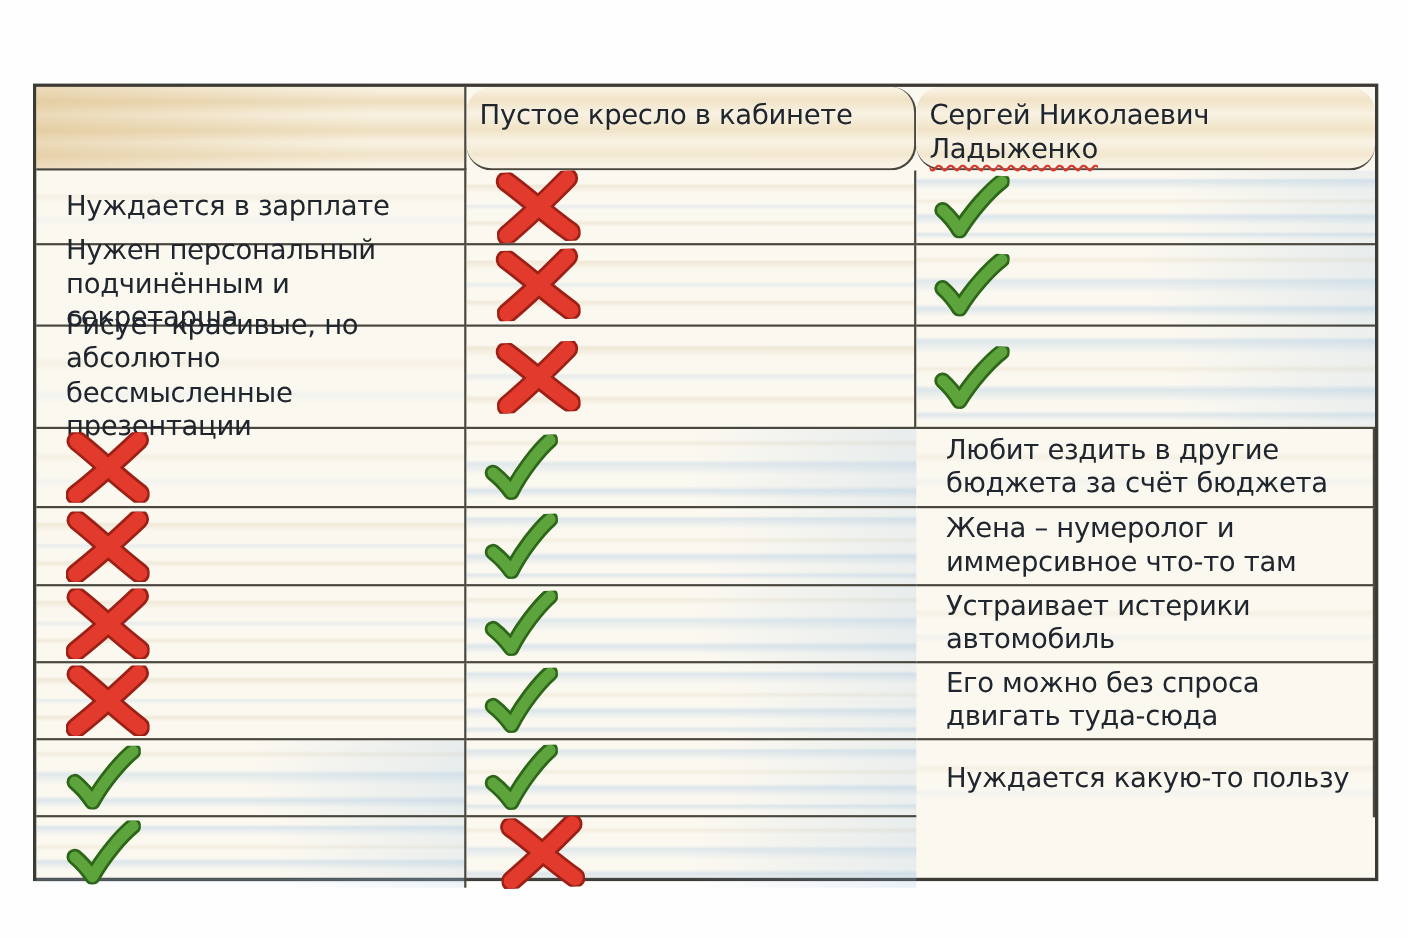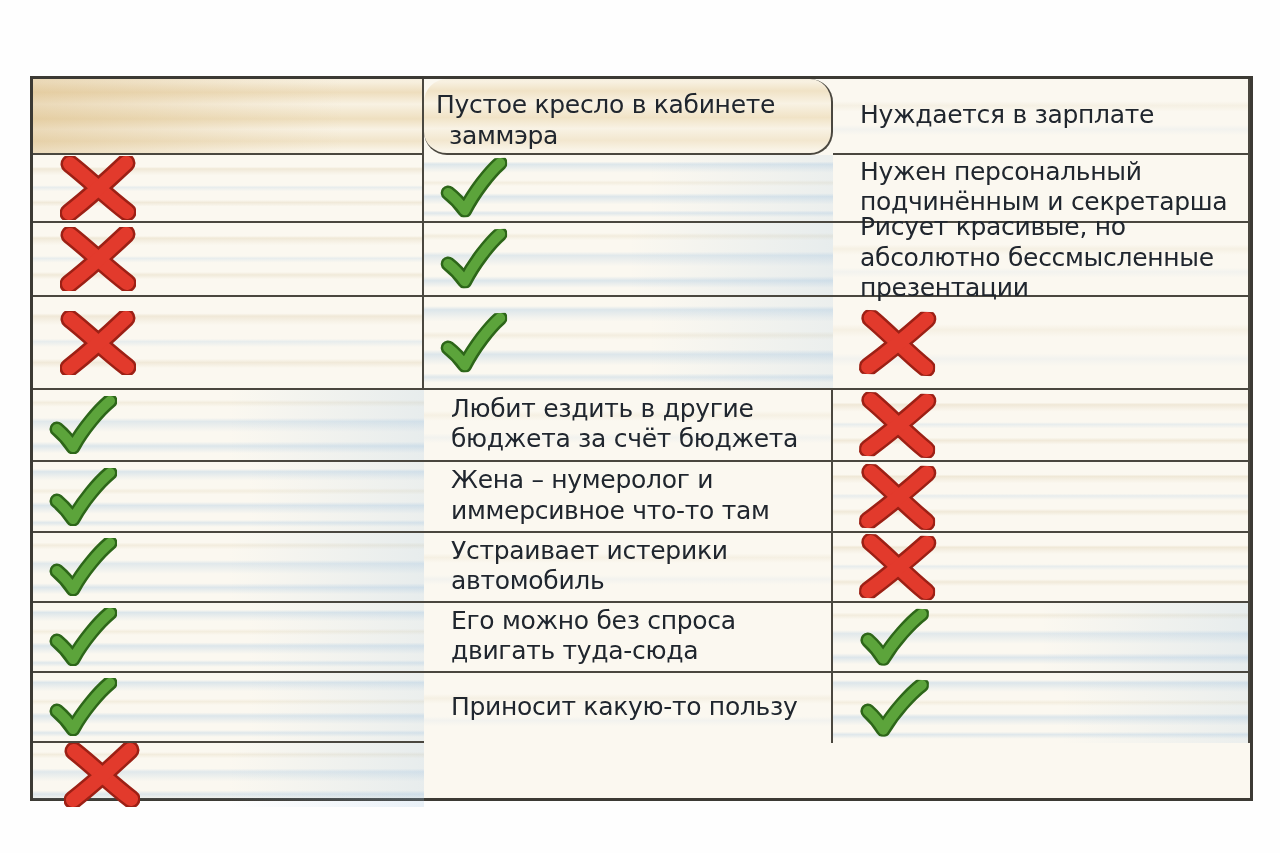--- a/index.html
+++ b/index.html
@@ -126,21 +126,24 @@
 </style>
 </head>
 <body>
 
 <div class="page">
   <div class="tbl">
 
     <div class="cell hdr hdr-wash-strong"></div>
     <div class="cell hdr hdr-wash">
       <div class="l1">Пустое кресло в кабинете</div>
-      <div class="l2 indent">заммэра</div>
+    </div>
+    <div class="cell hdr hdr-wash last-col">
+      <div class="l1">Сергей Николаевич</div>
+      <div class="l2"><span class="squiggle">Ладыженко</span></div>
     </div>
 
     <div class="cell label st-c">Нуждается в зарплате</div>
     <div class="cell mark pad-l st-a">
         <span class="mk">
   <svg width="76" height="64" viewBox="0 0 76 64">
     <path d="M10 8 C28 22 46 40 67 56" style="stroke:var(--cross-outline)" stroke-width="19" fill="none" stroke-linecap="round"></path>
     <path d="M66 7 C48 24 28 42 9 57" style="stroke:var(--cross-outline)" stroke-width="19" fill="none" stroke-linecap="round"></path>
     <path d="M10 8 C28 22 46 40 67 56" style="stroke:var(--cross-fill)" stroke-width="14" fill="none" stroke-linecap="round"></path>
     <path d="M66 7 C48 24 28 42 9 57" style="stroke:var(--cross-fill)" stroke-width="14" fill="none" stroke-linecap="round"></path>
@@ -286,21 +289,21 @@
       </div>
     <div class="cell mark pad-s st-b last-col">
         <span class="mk">
   <svg width="68" height="58" viewBox="0 0 68 58">
     <path d="M8 33 C14 38 20 45 24 51 C34 33 50 14 61 5" style="stroke:var(--check-outline)" stroke-width="15" fill="none" stroke-linecap="round" stroke-linejoin="round"></path>
     <path d="M8 33 C14 38 20 45 24 51 C34 33 50 14 61 5" style="stroke:var(--check-fill)" stroke-width="10" fill="none" stroke-linecap="round" stroke-linejoin="round"></path>
   </svg>
 </span>
       </div>
 
-    <div class="cell label st-c last-row">Приносит какую-то пользу</div>
+    <div class="cell label st-c last-row">Нуждается какую-то пользу</div>
     <div class="cell mark pad-l st-b last-row">
         <span class="mk">
   <svg width="68" height="58" viewBox="0 0 68 58">
     <path d="M8 33 C14 38 20 45 24 51 C34 33 50 14 61 5" style="stroke:var(--check-outline)" stroke-width="15" fill="none" stroke-linecap="round" stroke-linejoin="round"></path>
     <path d="M8 33 C14 38 20 45 24 51 C34 33 50 14 61 5" style="stroke:var(--check-fill)" stroke-width="10" fill="none" stroke-linecap="round" stroke-linejoin="round"></path>
   </svg>
 </span>
       </div>
     <div class="cell mark pad-m st-d last-col last-row">
         <span class="mk">

